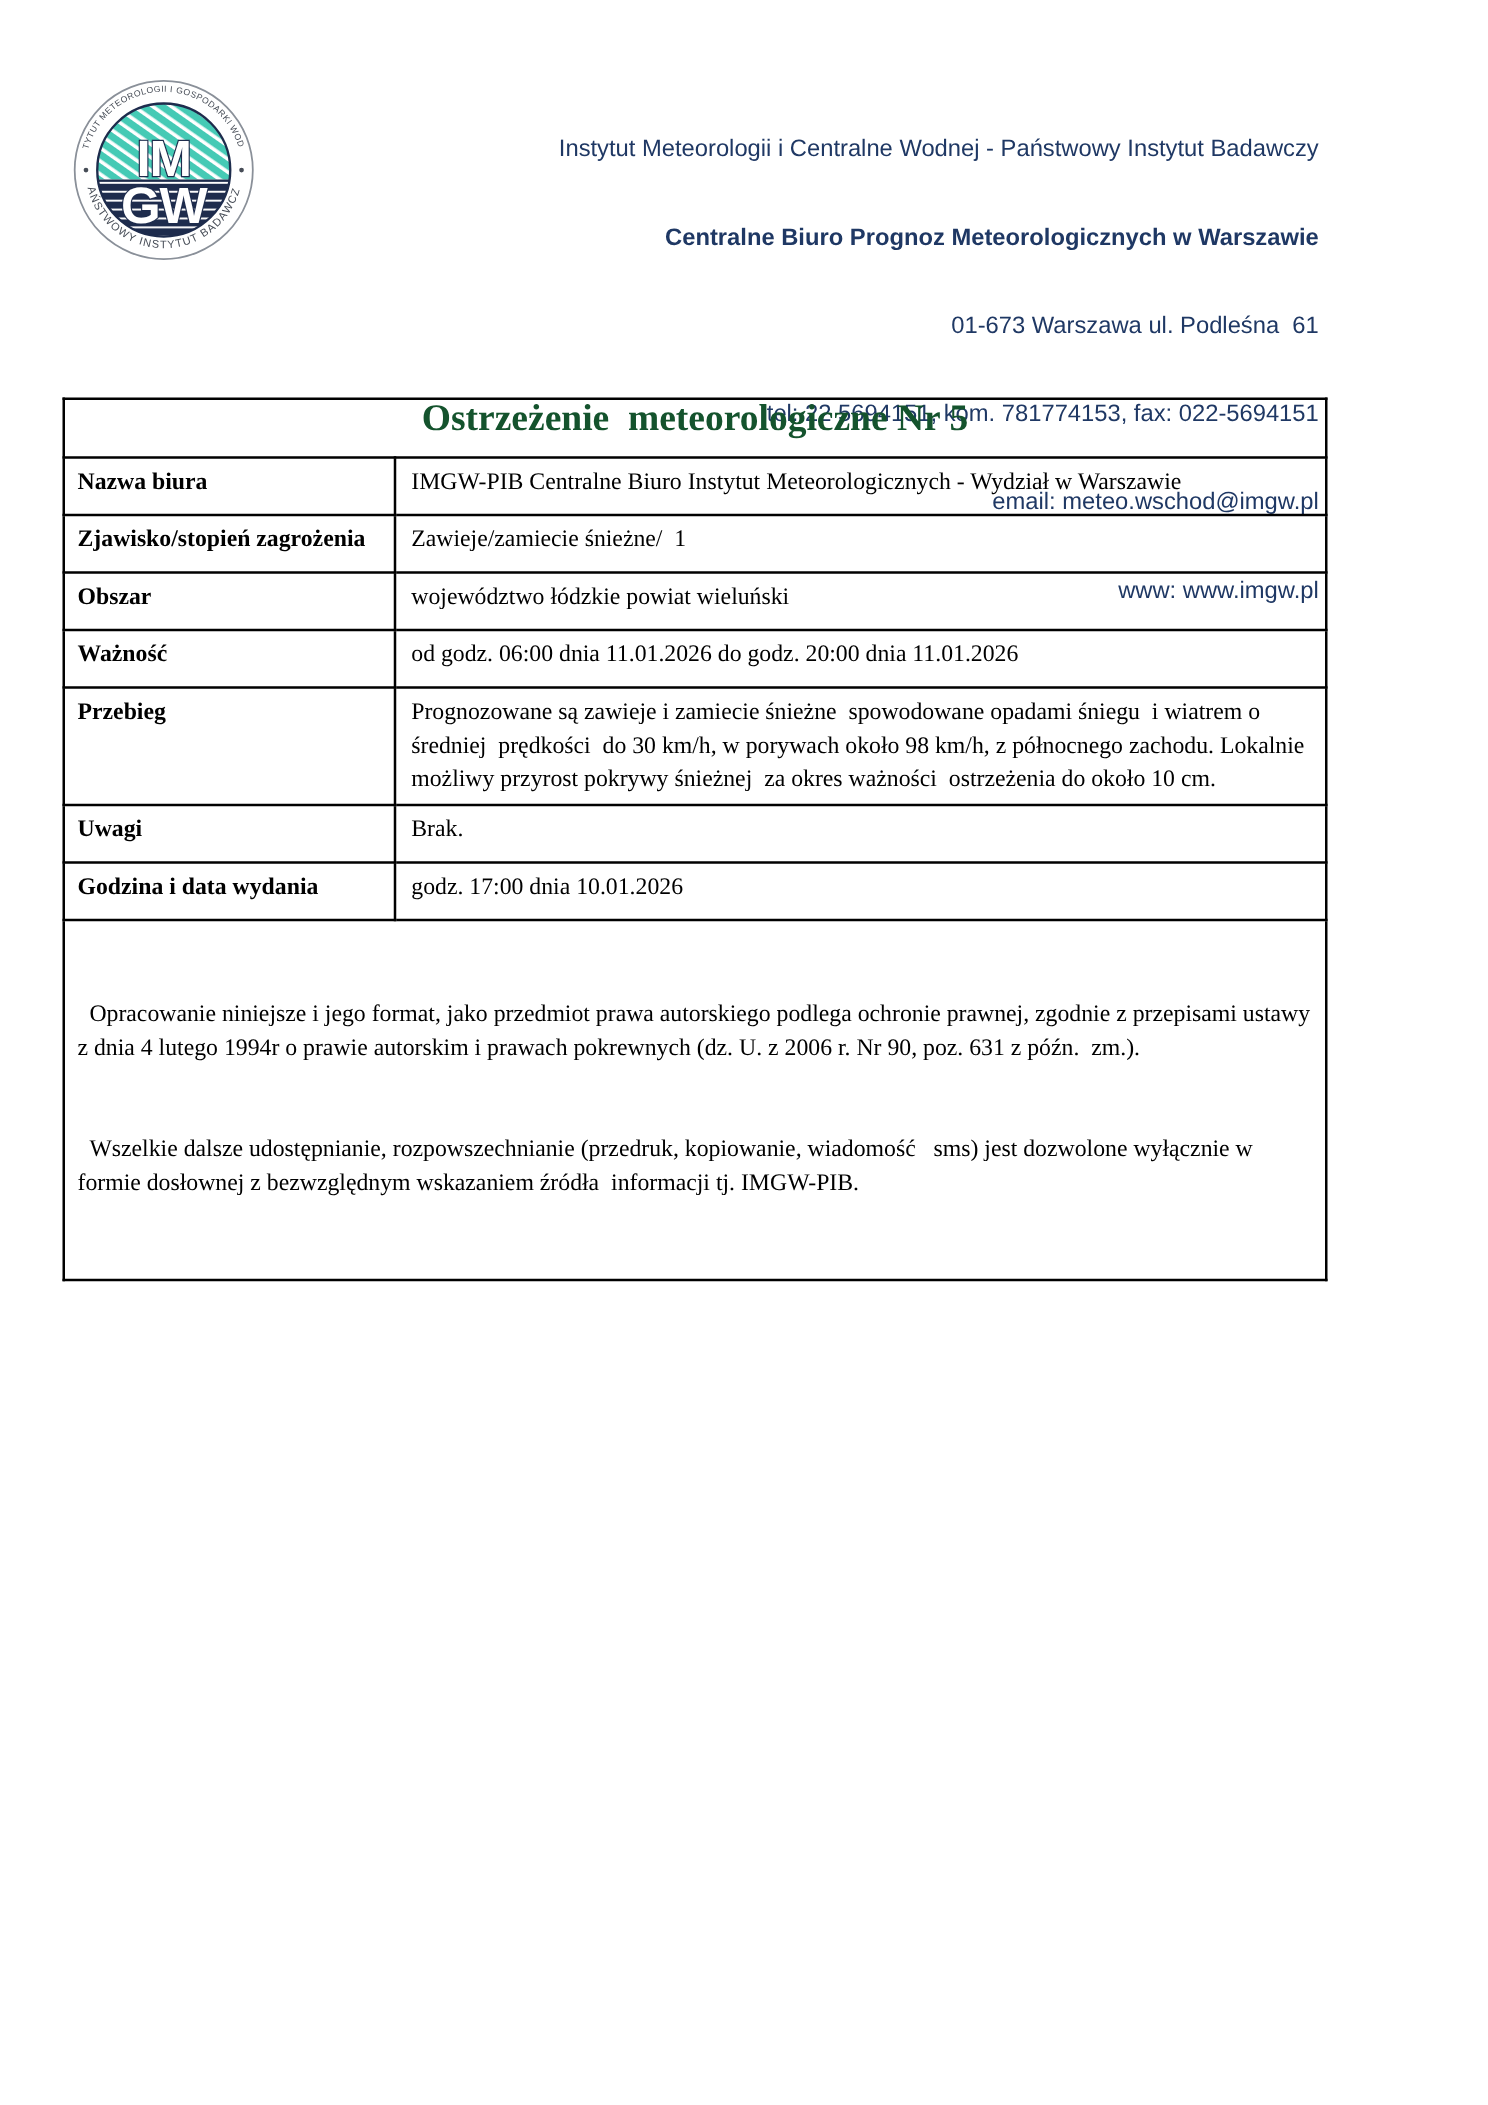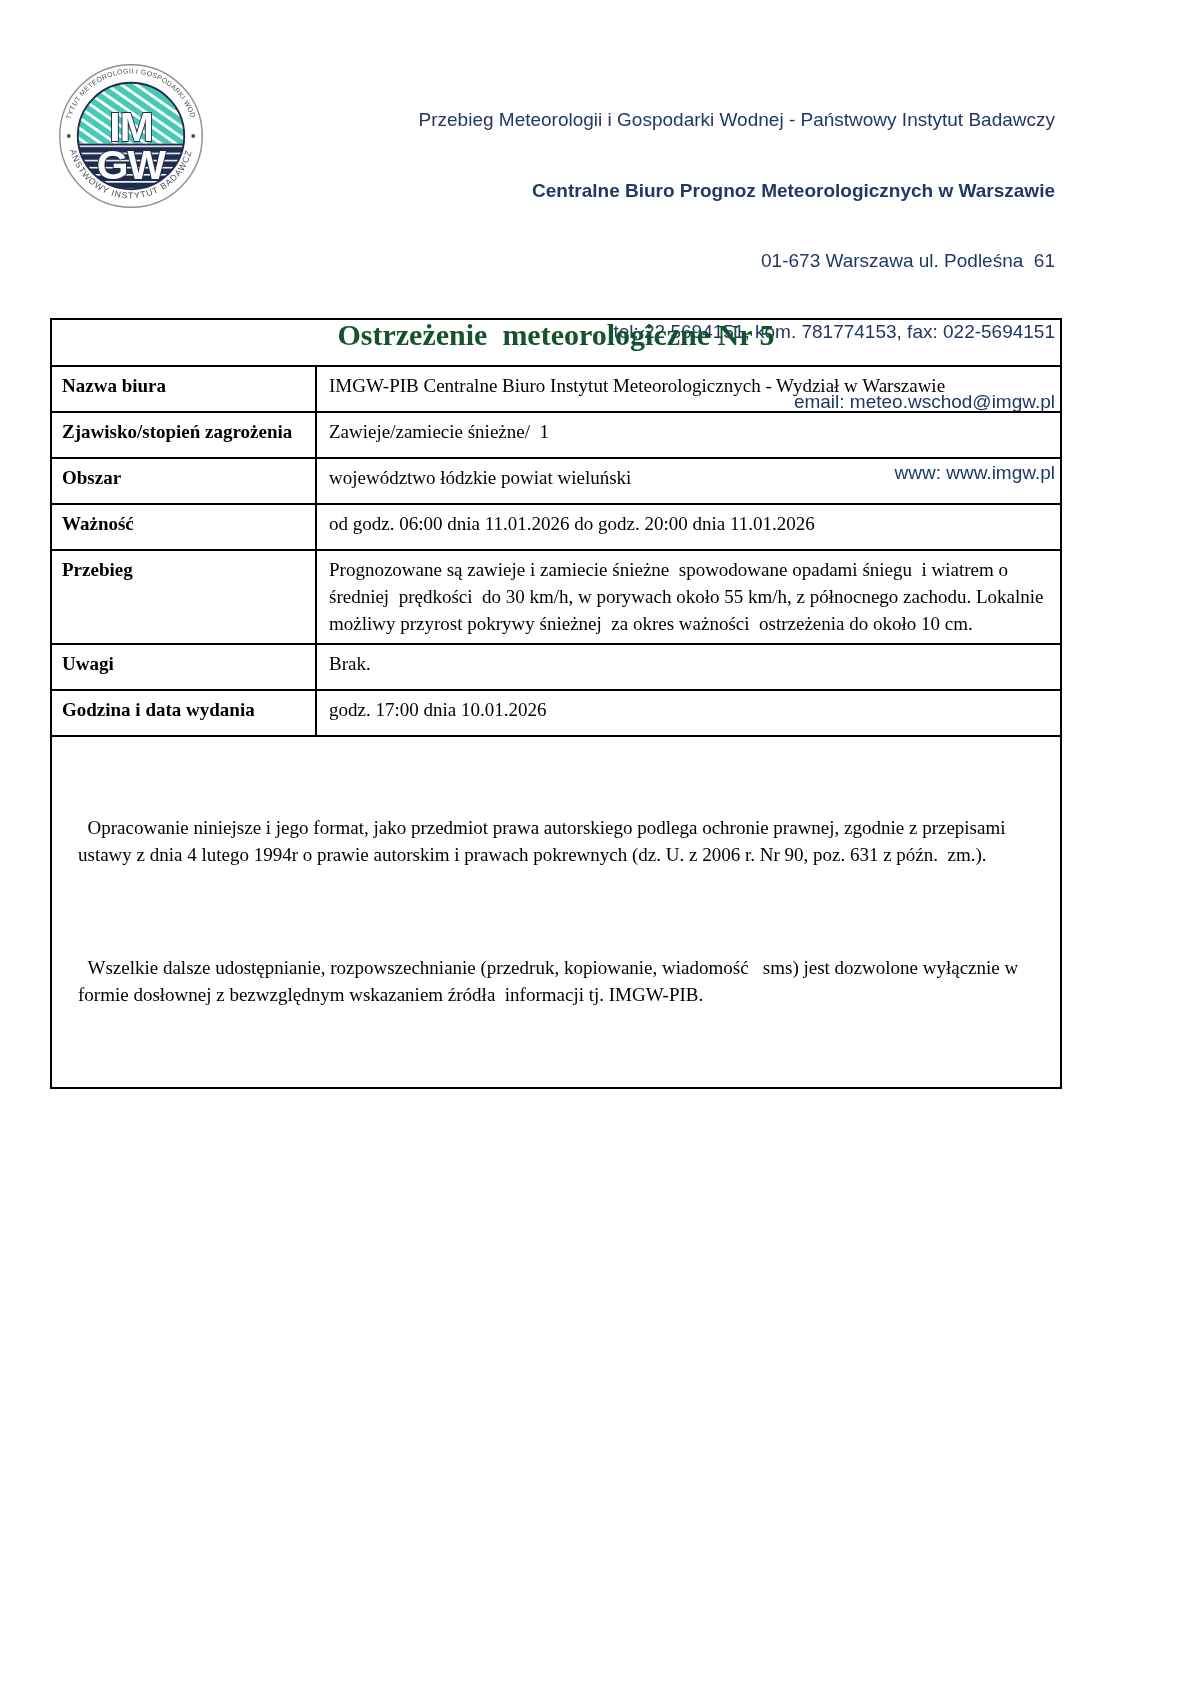--- a/index.html
+++ b/index.html
@@ -56,21 +56,21 @@
     white-space: pre-wrap;
   }
   tr.r-single td { height: 34px; }
   tr.r-przebieg td { height: 82px; }
   tr.r-prawd td { height: 54px; }
   tr.r-sms td { height: 57px; }
   td.copyright {
     padding: 7px 10px 9px 10px;
     white-space: pre-wrap;
   }
-  td.copyright p { margin: 16px; }
+  td.copyright p { margin: 0; }
   .b { font-weight: normal; }
 </style>
 </head>
 <body>
 
 <div class="logo-wrap">
   <svg width="152" height="158" viewBox="0 0 160 160" xmlns="http://www.w3.org/2000/svg">
     <defs>
       <clipPath id="discClip">
           <circle cx="80" cy="80" r="56"></circle>
@@ -99,21 +99,21 @@
       <textPath href="#arcBottom" startOffset="50%" text-anchor="middle">PAŃSTWOWY INSTYTUT BADAWCZY</textPath>
     </text>
     <circle cx="14.5" cy="80" r="2" fill="#474d57"></circle>
     <circle cx="145.5" cy="80" r="2" fill="#474d57"></circle>
     <text x="80" y="85" text-anchor="middle" font-family="Liberation Sans, sans-serif" font-weight="bold" font-size="43" letter-spacing="-1" fill="#ffffff" stroke="#1e2c4d" stroke-width="2" paint-order="stroke">IM</text>
     <text x="80" y="125" text-anchor="middle" font-family="Liberation Sans, sans-serif" font-weight="bold" font-size="43" letter-spacing="-1" fill="#ffffff" stroke="#1e2c4d" stroke-width="2" paint-order="stroke">GW</text>
   </svg>
 </div>
 
 <div class="org-info">
-  <div>Przebieg Meteorologii i Gospodarki Wodnej - Państwowy Instytut Badawczy</div>
+  <div>Instytut Meteorologii i Centralne Wodnej - Państwowy Instytut Badawczy</div>
   <div class="bold">Centralne Biuro Prognoz Meteorologicznych w Warszawie</div>
   <div>01-673 Warszawa ul. Podleśna  61</div>
   <div>tel: 22 5694151, kom. 781774153, fax: 022-5694151</div>
   <div>email: meteo.wschod@imgw.pl</div>
   <div>www: www.imgw.pl</div>
 </div>
 
 <div class="table-wrap">
   <table class="warning">
     <colgroup>
@@ -135,21 +135,21 @@
     <tr class="r-single">
       <td class="lbl">Obszar</td>
       <td class="val"><span>województwo łódzkie </span><span class="b">powiat wieluński</span></td>
     </tr>
     <tr class="r-single">
       <td class="lbl">Ważność</td>
       <td class="val">od godz. 06:00 dnia 11.01.2026 do godz. 20:00 dnia 11.01.2026</td>
     </tr>
     <tr class="r-przebieg">
       <td class="lbl">Przebieg</td>
-      <td class="val">Prognozowane są zawieje i zamiecie śnieżne  spowodowane opadami śniegu  i wiatrem o średniej  prędkości  do 30 km/h, w porywach około 55 km/h, z północnego zachodu. Lokalnie możliwy przyrost pokrywy śnieżnej  za okres ważności  ostrzeżenia do około 10 cm.</td>
+      <td class="val">Prognozowane są zawieje i zamiecie śnieżne  spowodowane opadami śniegu  i wiatrem o średniej  prędkości  do 30 km/h, w porywach około 98 km/h, z północnego zachodu. Lokalnie możliwy przyrost pokrywy śnieżnej  za okres ważności  ostrzeżenia do około 10 cm.</td>
     </tr>
     <tr class="r-single">
       <td class="lbl">Uwagi</td>
       <td class="val">Brak.</td>
     </tr>
     <tr class="r-single">
       <td class="lbl">Godzina i data wydania</td>
       <td class="val">godz. 17:00 dnia 10.01.2026</td>
     </tr>
     <tr>

